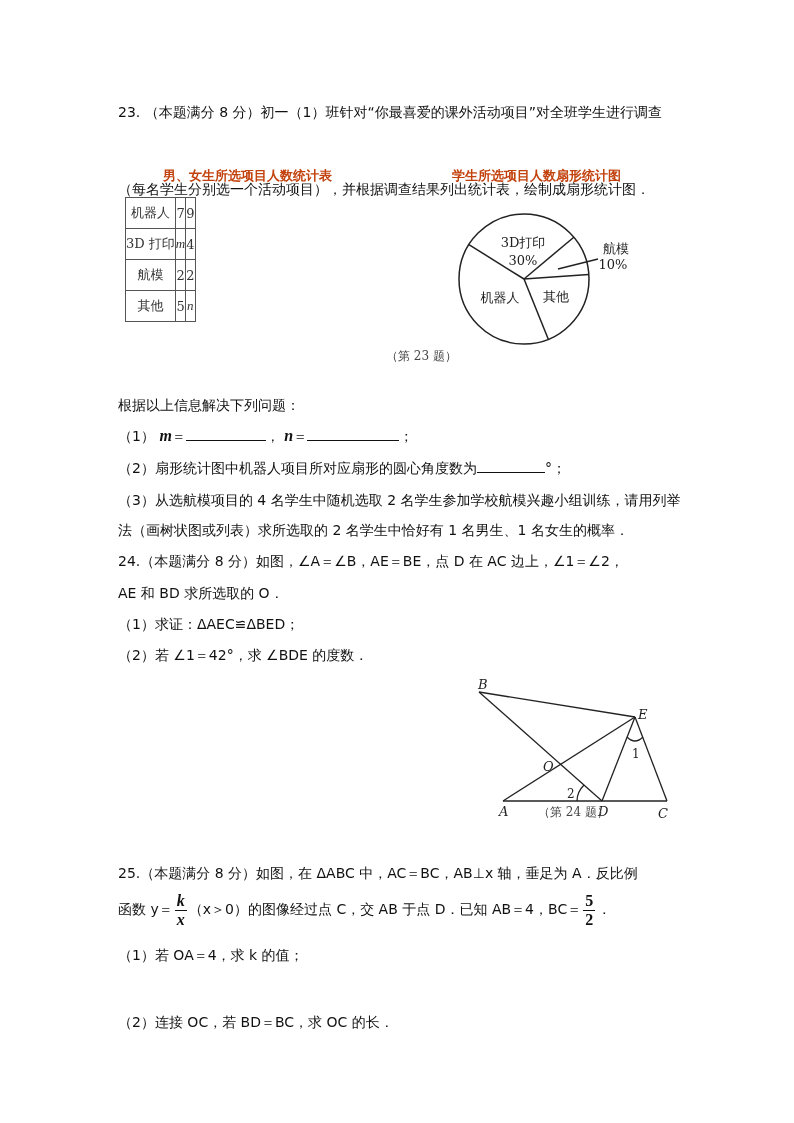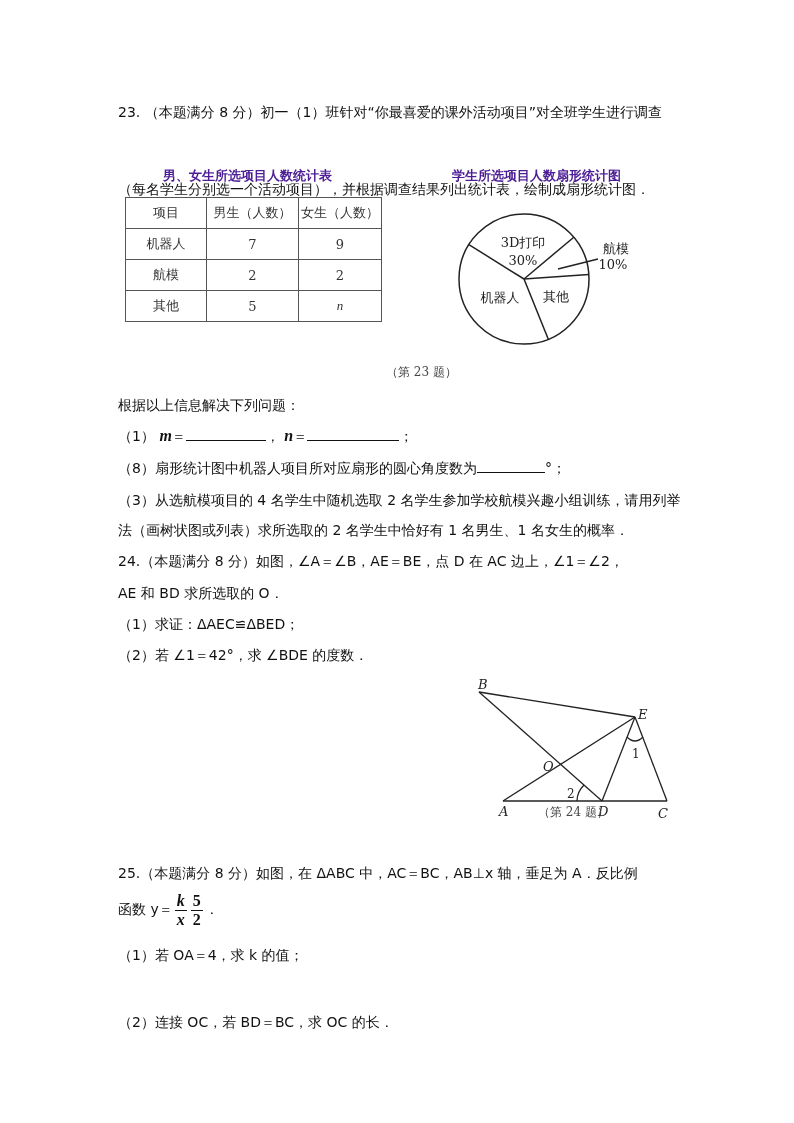--- a/index.html
+++ b/index.html
@@ -3,49 +3,49 @@
 <meta charset="utf-8">
 <style>
   html, body { margin: 0; padding: 0; background: #ffffff; }
   body { width: 794px; height: 1123px; position: relative; overflow: hidden;
          font-family: "DejaVu Sans", sans-serif; color: #111; }
   .line { position: absolute; left: 118px; font-size: 14px; line-height: 20px; white-space: nowrap; }
   .b { font-family: "Liberation Serif", serif; font-weight: bold; font-size: 16px; }
   .i { font-family: "Liberation Serif", serif; font-style: italic; }
   .blank { display: inline-block; border-bottom: 1px solid #111; height: 14px; vertical-align: baseline; }
   .caption { position: absolute; font-family: "DejaVu Serif", serif; font-size: 12px; color: #444; }
-  .ttitle { position: absolute; font-family: "DejaVu Serif", serif; font-weight: bold; font-size: 13px; color: #4c1d95; }
+  .ttitle { position: absolute; font-family: "DejaVu Serif", serif; font-weight: bold; font-size: 13px; color: #c2410c; }
   table.stat { position: absolute; left: 125px; top: 197px; border-collapse: collapse;
                font-family: "DejaVu Serif", serif; font-size: 13px; color: #333; }
   table.stat td { border: 1px solid #555; height: 30px; text-align: center; padding: 0; }
   table.stat td.c0 { width: 80px; } table.stat td.c1 { width: 91px; } table.stat td.c2 { width: 82px; }
   svg text { font-family: "DejaVu Serif", serif; }
   .frac { display: inline-block; vertical-align: middle; text-align: center; line-height: 18px; margin: 0 2px; }
   .frac span { display: block; }
   .frac .num { border-bottom: 1px solid #111; padding: 0 2px; }
 </style>
 </head>
 <body>
 
 <div class="line" style="top:102px;">23. （本题满分 8 分）初一（1）班针对“你最喜爱的课外活动项目”对全班学生进行调查</div>
 <div class="line" style="top:133px;margin-top:46px;">（每名学生分别选一个活动项目），并根据调查结果列出统计表，绘制成扇形统计图．</div>
 
 <div class="ttitle" style="left:163px; top:167px;">男、女生所选项目人数统计表</div>
 
 <table class="stat">
   <tbody>
-      <tr>
-    <td class="c0">项目</td>
-    <td class="c1">男生（人数）</td>
-    <td class="c2">女生（人数）</td>
-  </tr>
   <tr>
     <td>机器人</td>
     <td>7</td>
     <td>9</td>
+  </tr>
+  <tr>
+    <td>3D 打印</td>
+    <td class="i">m</td>
+    <td>4</td>
   </tr>
   <tr>
     <td>航模</td>
     <td>2</td>
     <td>2</td>
   </tr>
   <tr>
     <td>其他</td>
     <td>5</td>
     <td class="i">n</td>
@@ -65,32 +65,32 @@
     </g>
   <text id="lbl-3d" x="83" y="52" font-size="13" text-anchor="middle" fill="#222">3D打印</text>
   <text id="lbl-3d-pct" x="83" y="70" font-size="13" text-anchor="middle" fill="#222">30%</text>
   <text x="176" y="58" font-size="13" text-anchor="middle" fill="#222">航模</text>
   <text x="173" y="74" font-size="13" text-anchor="middle" fill="#222">10%</text>
   <line x1="118" y1="74" x2="158" y2="64" stroke="#222" stroke-width="1.3"></line>
   <text x="116" y="106" font-size="13" text-anchor="middle" fill="#222">其他</text>
   <text x="60" y="107" font-size="13" text-anchor="middle" fill="#222">机器人</text>
 </svg>
 
-<div class="caption" style="left:386px; top:364px;">（第 23 题）</div>
+<div class="caption" style="left:386px; top:348px;">（第 23 题）</div>
 
 <div class="line" style="top:395px;">根据以上信息解决下列问题：</div>
 
 <div class="line" style="top:426px;">
   <span>（1）</span>
   <span class="b i">m</span><span>＝</span><span class="blank" style="width:80px;"></span><span>，</span>
   <span class="b i">n</span><span>＝</span><span class="blank" style="width:92px;"></span><span>；</span>
 </div>
 
 <div class="line" style="top:458px;">
-  <span>（8）扇形统计图中机器人项目所对应扇形的圆心角度数为</span><span class="blank" style="width:68px;"></span><span>°；</span>
+  <span>（2）扇形统计图中机器人项目所对应扇形的圆心角度数为</span><span class="blank" style="width:68px;"></span><span>°；</span>
 </div>
 
 <div class="line" style="top:490px;">（3）从选航模项目的 4 名学生中随机选取 2 名学生参加学校航模兴趣小组训练，请用列举</div>
 <div class="line" style="top:520px;">法（画树状图或列表）求所选取的 2 名学生中恰好有 1 名男生、1 名女生的概率．</div>
 
 <div class="line" style="top:551px;">24.（本题满分 8 分）如图，∠A＝∠B，AE＝BE，点 D 在 AC 边上，∠1＝∠2，</div>
 <div class="line" style="top:583px;">AE 和 BD 求所选取的 O．</div>
 <div class="line" style="top:614px;">（1）求证：ΔAEC≌ΔBED；</div>
 <div class="line" style="top:645px;">（2）若 ∠1＝42°，求 ∠BDE 的度数．</div>
 
@@ -112,16 +112,16 @@
   <text x="128" y="146" font-size="13" font-style="italic" fill="#222">D</text>
   <text x="188" y="148" font-size="13" font-style="italic" fill="#222">C</text>
   <text x="162" y="88" font-size="12" fill="#222">1</text>
   <text x="97" y="128" font-size="12" fill="#222">2</text>
 </svg>
 
 <div class="caption" style="left:538px; top:804px;">（第 24 题）</div>
 
 <div class="line" style="top:863px;">25.（本题满分 8 分）如图，在 ΔABC 中，AC＝BC，AB⊥x 轴，垂足为 A．反比例</div>
 <div class="line" style="top:890px; line-height:38px;">
-  <span>函数 y＝</span><span class="frac b i"><span class="num">k</span><span>x</span></span><span class="frac b"><span class="num">5</span><span>2</span></span><span>．</span>
+  <span>函数 y＝</span><span class="frac b i"><span class="num">k</span><span>x</span></span><span>（x＞0）的图像经过点 C，交 AB 于点 D．已知 AB＝4，BC＝</span><span class="frac b"><span class="num">5</span><span>2</span></span><span>．</span>
 </div>
 <div class="line" style="top:937px;margin-top:8px;">（1）若 OA＝4，求 k 的值；</div>
 <div class="line" style="top:1012px;">（2）连接 OC，若 BD＝BC，求 OC 的长．</div>
 
 </body></html>

